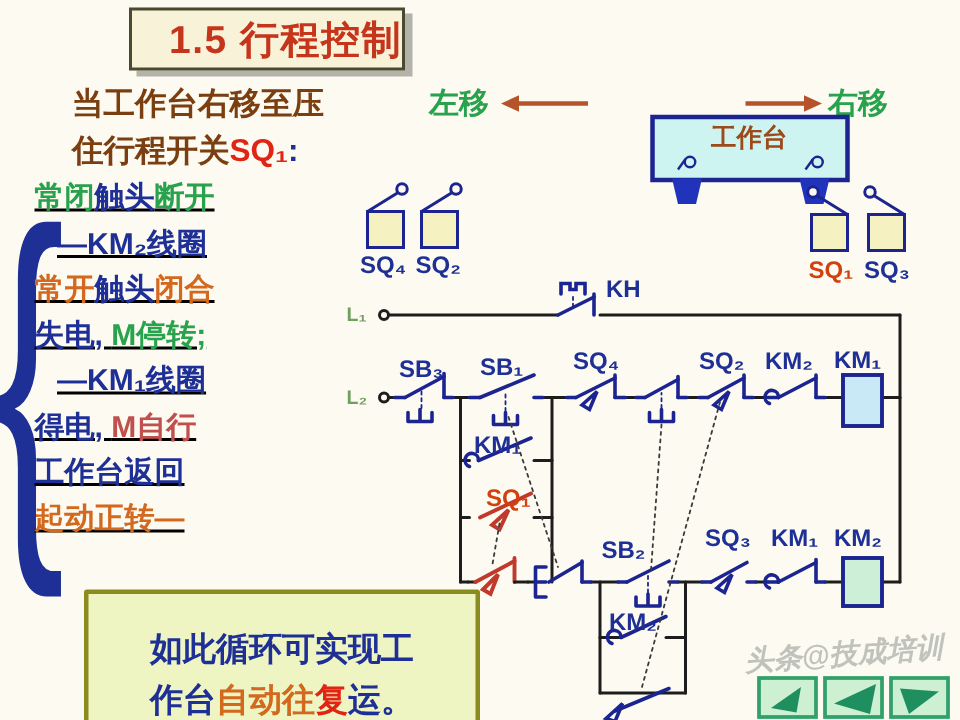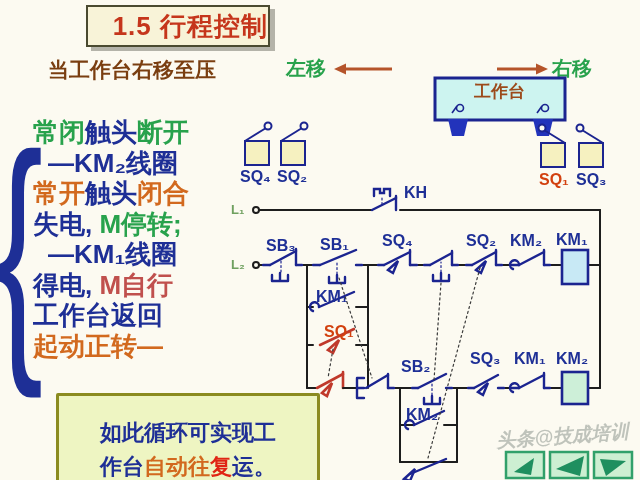--- a/index.html
+++ b/index.html
@@ -25,22 +25,22 @@
     position:absolute;left:8px;top:54px;width:230px;
     font-size:21px;line-height:31px;color:#7A3E10;margin-left:40px;
   }
   .brace{
     position:absolute;left:-6px;top:106px;width:36px;height:290px;
     color:#1E2F96;font-size:268px;line-height:286px;
     transform:scaleX(.55);transform-origin:left center;
     font-weight:normal;
   }
   .expl{
-    position:absolute;left:33px;top:117px;width:205px;
-    font-size:26px;line-height:30.5px;
+    position:absolute;left:23px;top:117px;width:205px;
+    font-size:20px;line-height:30.5px;text-decoration:underline;
   }
   .expl .ln{white-space:nowrap}
   .expl .ind{padding-left:15px}
   .conclusion{
     position:absolute;left:12px;top:393px;width:258px;height:72px;
     background:#EEF5C2;border:3px solid #8B8B20;border-radius:2px;
     font-size:22px;line-height:34px;text-align:center;padding-top:20px;margin-left:44px;
   }
   svg text{font-family:"Liberation Sans","DejaVu Sans",sans-serif;font-weight:bold}
   .lbl{fill:#1E2F96;font-size:16px}
@@ -48,20 +48,21 @@
   .lbl-l{fill:#6FA05F;font-size:13px}
   .wm{fill:rgba(140,150,142,.55);font-size:19px;font-style:italic}
 </style>
 </head>
 <body>
 
 <div class="title-box">1.5 行程控制</div>
 
 <div class="intro">
   <div class="ln">当工作台右移至压</div>
+  <div class="ln"><span class="c-brown">住行程开关</span><span class="c-red">SQ₁</span><span class="c-navy">:</span></div>
 </div>
 
 <div class="brace">{</div>
 
 <div class="expl">
   <div class="ln"><span class="c-green">常闭</span><span class="c-navy">触头</span><span class="c-green">断开</span></div>
   <div class="ln ind"><span class="c-navy">—KM₂线圈</span></div>
   <div class="ln"><span class="c-orange">常开</span><span class="c-navy">触头</span><span class="c-orange">闭合</span></div>
   <div class="ln"><span class="c-navy">失电, </span><span class="c-green">M停转;</span></div>
   <div class="ln ind"><span class="c-navy">—KM₁线圈</span></div>

